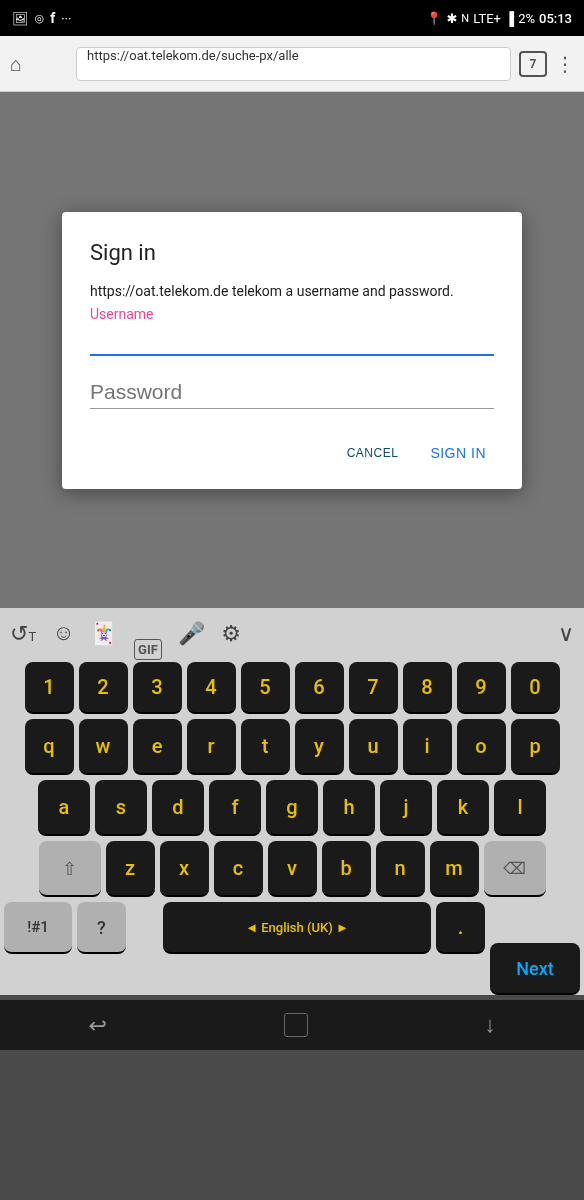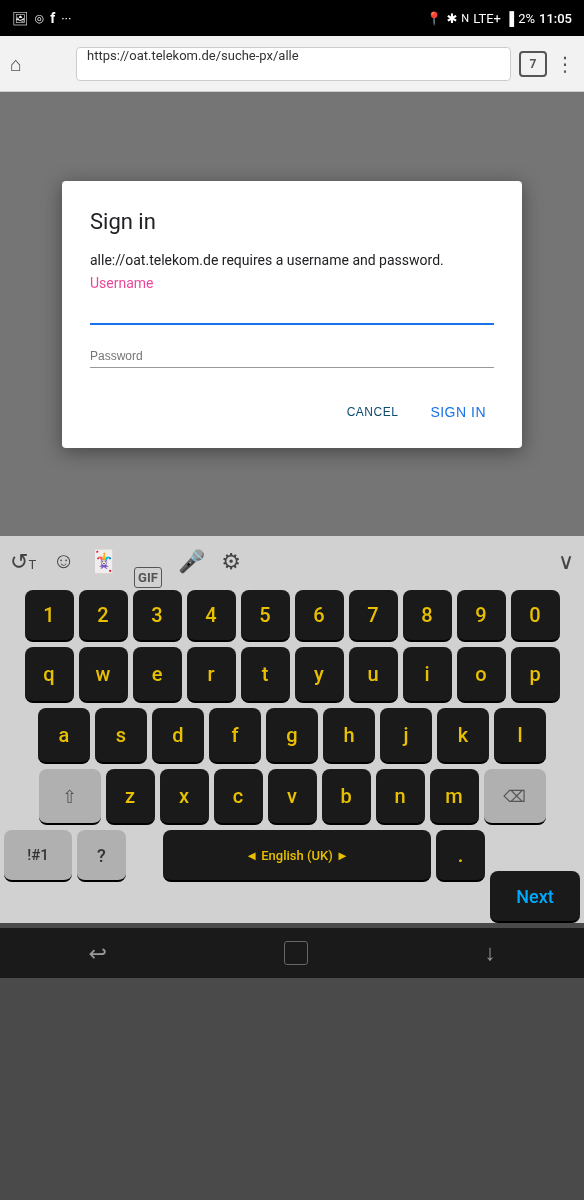--- a/index.html
+++ b/index.html
@@ -78,21 +78,21 @@
     }
     .browser-menu-icon {
       font-size: 20px;
       color: #555;
       letter-spacing: -1px;
     }
 
     
     .web-area {
       width: 100%;
-      height: 444px;
+      height: 516px;
       background: #757575;
       display: flex;
       align-items: center;
       justify-content: center;
       position: relative;
     }
 
     
     .signin-dialog {
       width: 460px;
@@ -128,21 +128,21 @@
       padding: 4px 0;
       color: #202124;
       background: transparent;
       margin-bottom: 20px;
     }
     .signin-password-input {
       width: 100%;
       border: none;
       border-bottom: 1px solid #999;
       outline: none;
-      font-size: 12px;
+      font-size: 21px;
       padding: 4px 0;
       color: #1d4ed8;
       background: transparent;
       margin-bottom: 28px;
     }
     .signin-buttons {
       display: flex;
       justify-content: flex-end;
       gap: 16px;
     }
@@ -319,39 +319,39 @@
     <span style="font-weight:bold;font-size:14px;">f</span>
     <span>···</span>
   </div>
   <div class="status-right">
     <span>📍</span>
     <span>✱</span>
     <span style="font-size:11px;">N</span>
     <span style="font-size:13px;">LTE+</span>
     <span>▐</span>
     <span>2%</span>
-    <span style="font-weight:500;">11:05</span>
+    <span style="font-weight:500;">05:13</span>
   </div>
 </div>
 
 <div class="browser-bar">
   <span class="browser-home-icon">⌂</span>
   <div class="browser-url-box">
     <span>https://oat.telekom.de/suche-px/alle</span>
   </div>
   <div class="browser-tab-btn">
     <span>7</span>
   </div>
   <span class="browser-menu-icon">⋮</span>
 </div>
 
 <div class="web-area">
   <div class="signin-dialog">
     <div class="signin-title">Sign in</div>
-    <div class="signin-description">alle://oat.telekom.de requires a username and password.</div>
+    <div class="signin-description">https://oat.telekom.de telekom a username and password.</div>
     <span class="signin-username-label">Username</span>
     <input class="signin-username-input" type="text" style="">
     <input class="signin-password-input" type="password" placeholder="Password" style="">
     <div class="signin-buttons">
       <button class="btn-cancel">CANCEL</button>
       <button class="btn-signin">SIGN IN</button>
     </div>
   </div>
 </div>
 

